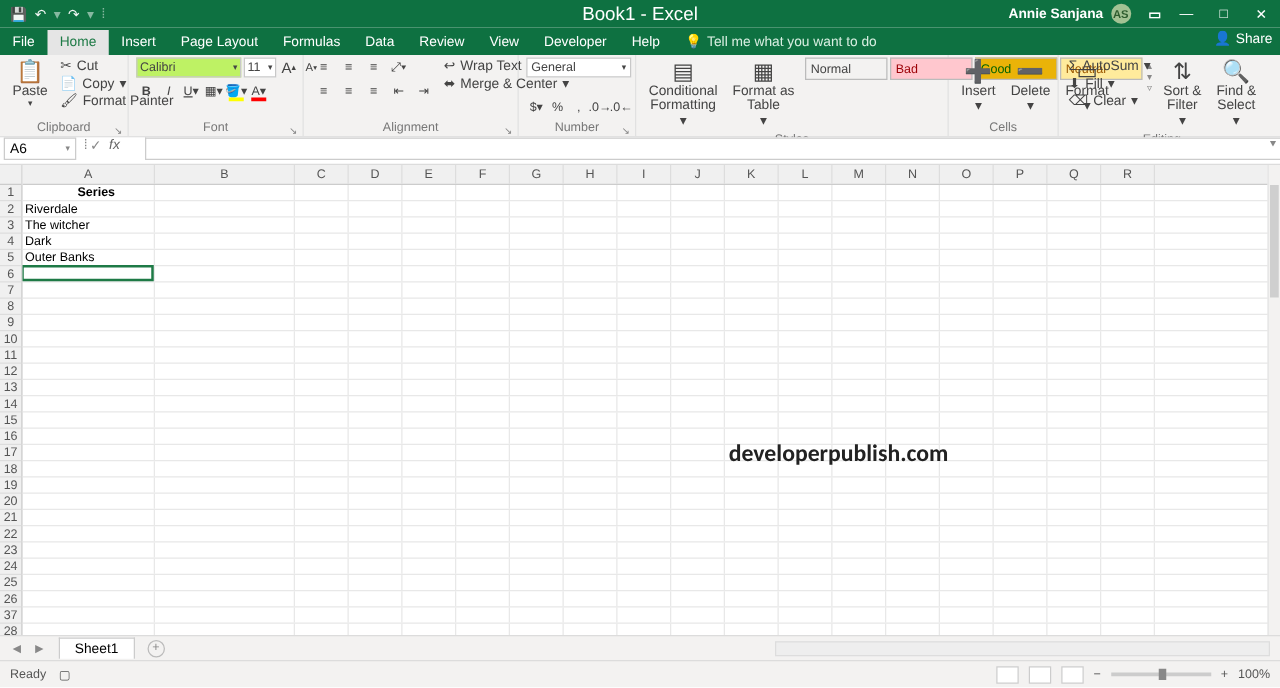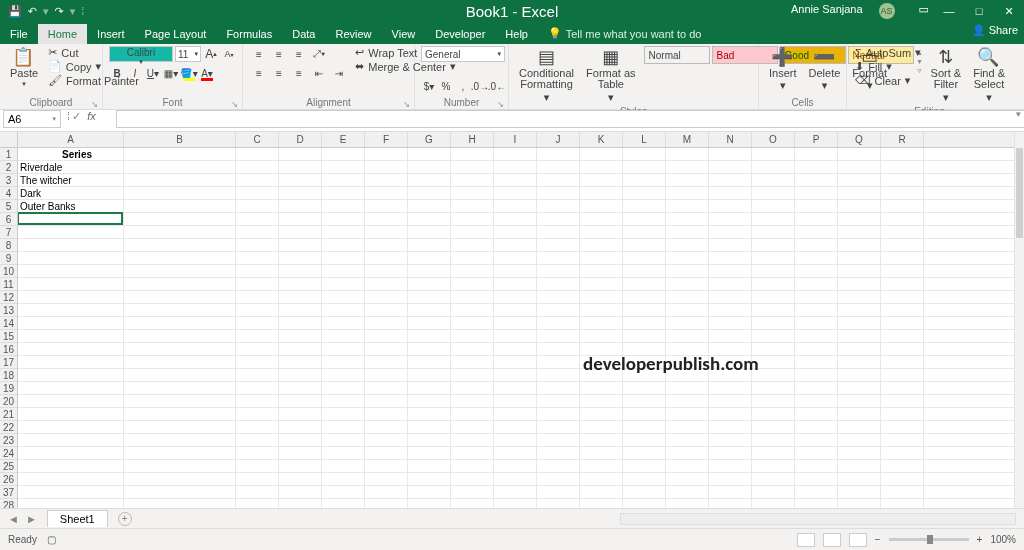--- a/index.html
+++ b/index.html
@@ -1,39 +1,39 @@
 <!DOCTYPE html>
 <html><head>
 <meta charset="utf-8">
 <style>
 * { margin: 0; padding: 0; box-sizing: border-box; font-family: "Segoe UI", Tahoma, sans-serif; }
 body { width: 1024px; height: 550px; overflow: hidden; background: #fff; font-size: 11px; position: relative; }
 .titlebar { background: #0e7141; height: 22px; display: flex; align-items: center; color: #fff; position: relative; }
 .titlebar .qat { display: flex; align-items: center; gap: 6px; padding-left: 8px; }
 .titlebar .qat span { font-size: 11px; opacity: .95; display: inline-flex; align-items: center; }
 .titlebar .title { position: absolute; left: 0; right: 0; text-align: center; pointer-events: none; font-size: 15px; }
-.titlebar .user { position: absolute; right: 95px; display: flex; align-items: flex-start; gap: 16px; font-size: 11px; }
+.titlebar .user { position: absolute; right: 95px; display: flex; align-items: center; gap: 6px; font-size: 11px; font-weight: bold; }
 .titlebar .user .avatar { width: 16px; height: 16px; border-radius: 50%; background: #a3c293; color: #2f5d2f; font-size: 9px; display: flex; align-items: center; justify-content: center; }
 .titlebar .wc { position: absolute; right: 0; display: flex; }
 .titlebar .wc div { width: 30px; height: 22px; display: flex; align-items: center; justify-content: center; font-size: 11px; }
 .tabs { background: #0e7141; height: 22px; display: flex; align-items: flex-end; color: #fff; font-size: 11px; position: relative; }
 .tabs .tab { padding: 4px 10px; cursor: pointer; }
 .tabs .tab.active { background: #e5e5e5; color: #1e7a46; }
 .tabs .tell { display: flex; align-items: center; gap: 4px; padding: 4px 10px; color: #d9efe2; }
 .tabs .share { position: absolute; right: 6px; top: 2px; color: #fff; font-size: 11px; }
 .ribbon { background: #f3f2f1; border-bottom: 1px solid #dcdcdc; height: 66px; display: flex; font-size: 11px; color: #444; }
 .group { border-right: 1px solid #e1e1e1; padding: 2px 6px 0; display: flex; flex-direction: column; justify-content: space-between; }
 .group .label { text-align: center; font-size: 10px; color: #777; padding-bottom: 1px; position: relative; }
 .group .label .dlg { position: absolute; right: -2px; bottom: 0; font-size: 8px; color: #888; }
 .group .body { flex: 1; display: flex; align-items: flex-start; gap: 4px; }
 .vbtn { display: flex; flex-direction: column; align-items: center; justify-content: center; padding: 2px 4px; gap: 1px; text-align: center; line-height: 1.05; }
 .vbtn .ic { font-size: 18px; }
 .stack { display: flex; flex-direction: column; gap: 1px; }
 .stack div { display: flex; align-items: center; gap: 4px; padding: 0 2px; white-space: nowrap; }
-.fontname { width: 64px; height: 16px; border: 1px solid #c8c8c8; background: #14b8a6; font-size: 10px; padding: 0 2px; display: flex; align-items: center; justify-content: space-between; flex-direction: column; }
+.fontname { width: 84px; height: 16px; border: 1px solid #c8c8c8; background: #bef264; font-size: 10px; padding: 0 2px; display: flex; align-items: center; justify-content: space-between; }
 .fontsize { width: 26px; height: 16px; border: 1px solid #c8c8c8; background: #fff; font-size: 10px; padding: 0 2px; display: flex; align-items: center; justify-content: space-between; }
 .numfmt { width: 84px; height: 16px; border: 1px solid #c8c8c8; background: #fff; font-size: 10px; padding: 0 3px; display: flex; align-items: center; justify-content: space-between; }
 .sq { width: 16px; height: 16px; display: inline-flex; align-items: center; justify-content: center; border: 1px solid transparent; font-size: 10px; }
 .stylecell { border: 1px solid #bbb; width: 66px; height: 18px; font-size: 10px; display: flex; align-items: center; padding: 0 4px; }
 .namebox-row { height: 22px; border-bottom: 1px solid #dcdcdc; display: flex; align-items: flex-start; background: #fff; position: relative; }
 .namebox { width: 58px; height: 18px; border: 1px solid #ccc; margin-left: 3px; font-size: 11px; padding: 0 4px; display: flex; align-items: center; justify-content: space-between; }
 .fx-btns { display: flex; gap: 2px; margin: 0 6px; color: #888; }
 .fx-label { font-style: italic; color: #666; margin-right: 20px; }
 .formula-input { flex: 1; height: 18px; border: 1px solid #ccc; border-right: none; background: #fff; }
 .expand-fx { position: absolute; right: 2px; color: #888; font-size: 9px; }

